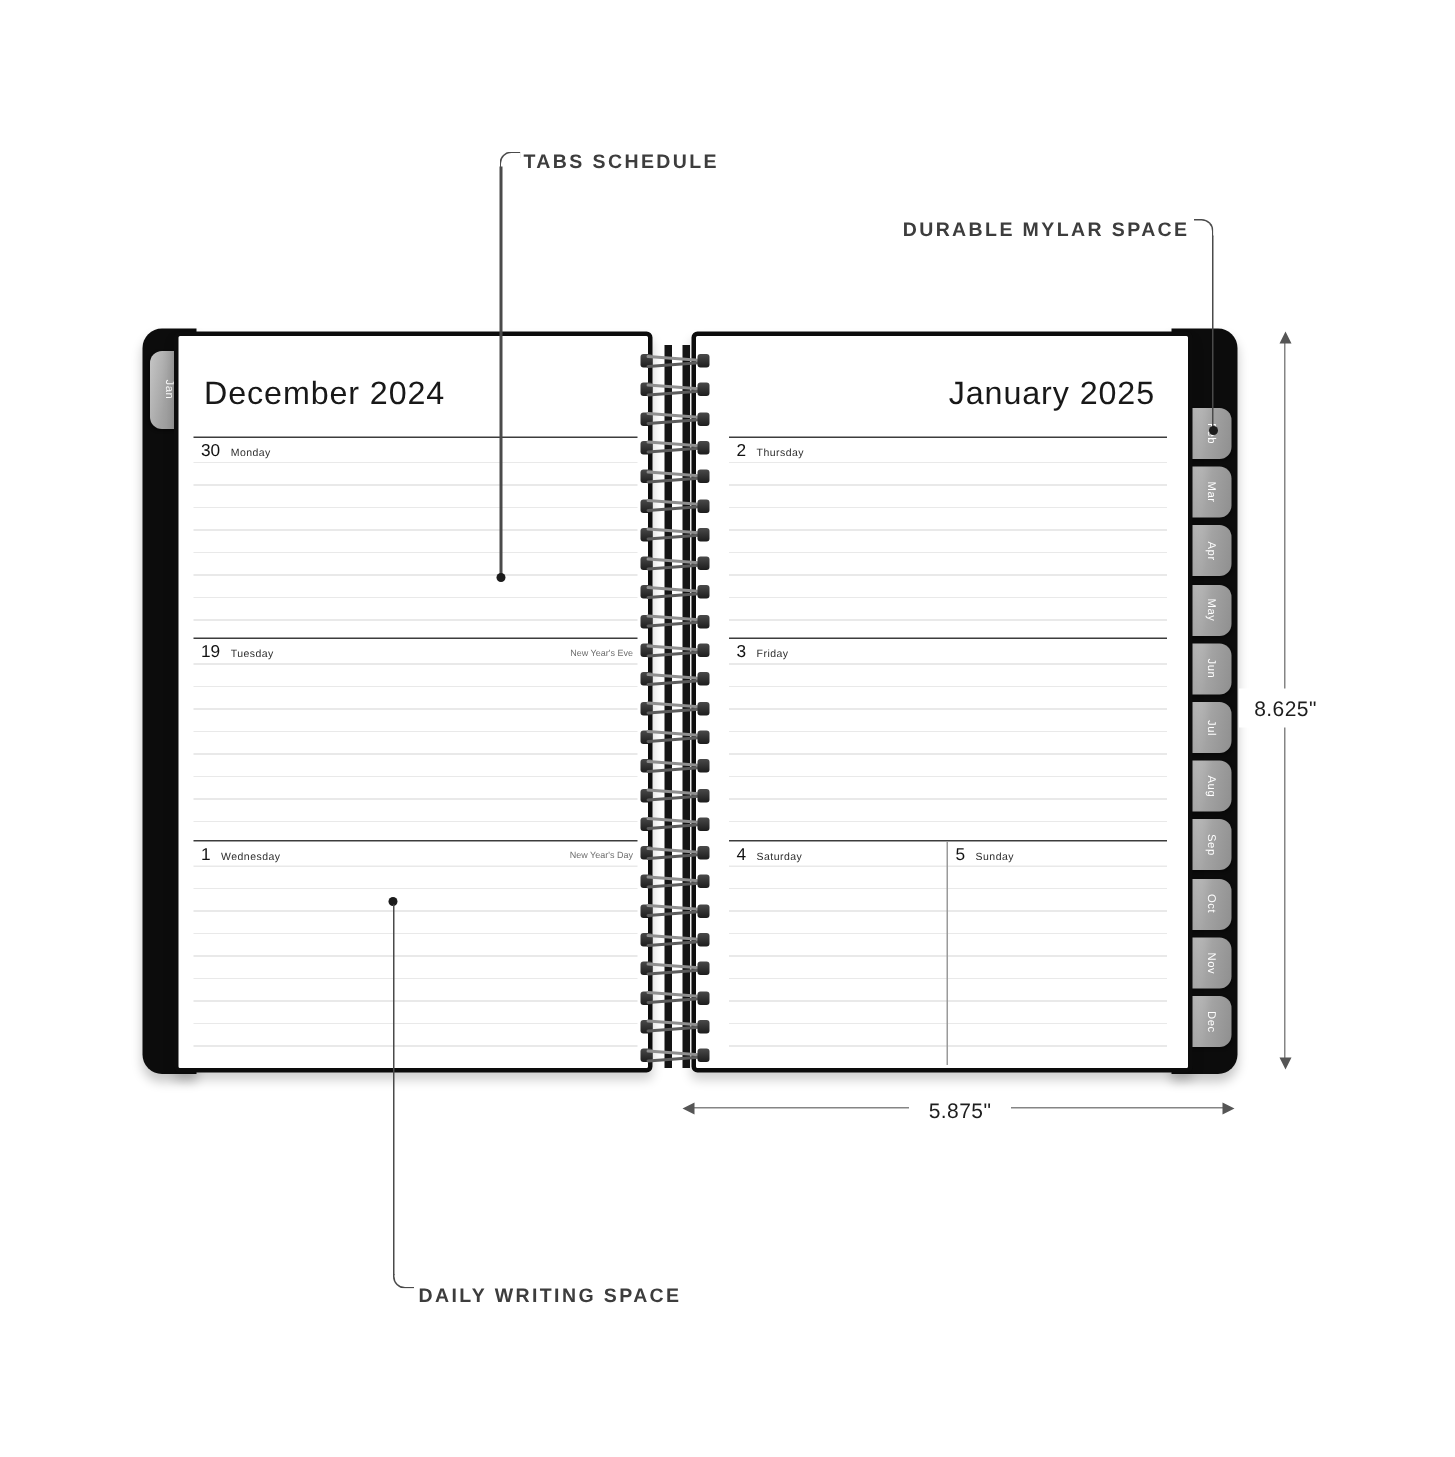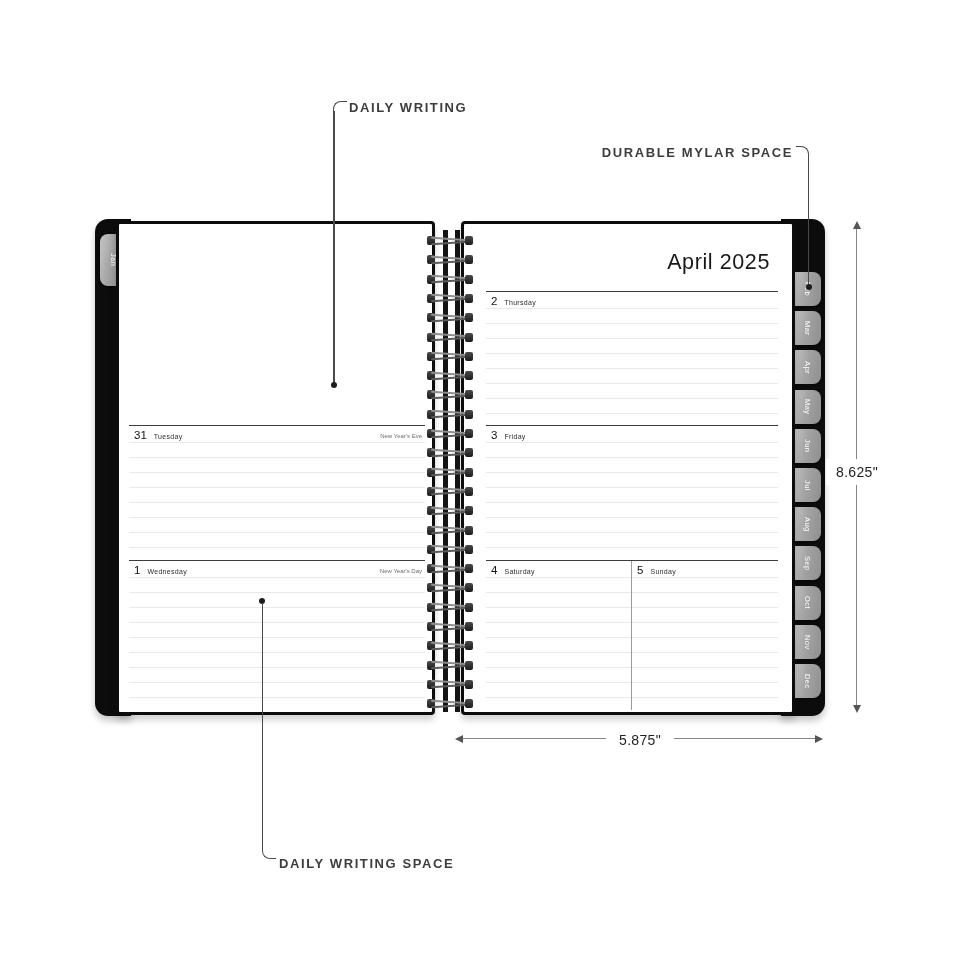--- a/index.html
+++ b/index.html
@@ -147,45 +147,54 @@
       <div class="tab tab-right" style="top: 352.8px;">
         <span>Nov</span>
       </div>
       <div class="tab tab-right" style="top: 392px;">
         <span>Dec</span>
       </div>
     </div>
 
   <div class="page" id="left-page">
     <div class="page-inner">
-
+      <div class="page-title">December 2024</div>
+
+      <div class="day-block b1">
+        <div class="day-head">
+          <span class="day-num">30</span>
+          <span class="day-name">Monday</span>
+        </div>
+        <span class="day-note"></span>
+        <div class="lines"></div>
+      </div>
 
       <div class="day-block b2">
         <div class="day-head">
-          <span class="day-num">31</span>
+          <span class="day-num">19</span>
           <span class="day-name">Tuesday</span>
         </div>
         <span class="day-note">New Year's Eve</span>
         <div class="lines"></div>
       </div>
 
       <div class="day-block b3">
         <div class="day-head">
           <span class="day-num">1</span>
           <span class="day-name">Wednesday</span>
         </div>
         <span class="day-note">New Year's Day</span>
         <div class="lines"></div>
       </div>
     </div>
   </div>
 
   <div class="page" id="right-page">
     <div class="page-inner">
-      <div class="page-title">April 2025</div>
+      <div class="page-title">January 2025</div>
 
       <div class="day-block b1">
         <div class="day-head">
           <span class="day-num">2</span>
           <span class="day-name">Thursday</span>
         </div>
         <div class="lines"></div>
       </div>
 
       <div class="day-block b2">
@@ -312,21 +321,21 @@
       <div class="loop" style="top: 443.9px;">
         <span class="wa"></span>
         <span class="wb"></span>
       </div>
       <div class="loop" style="top: 463.2px;">
         <span class="wa"></span>
         <span class="wb"></span>
       </div>
     </div>
 
-  <div class="callout-label" id="ds-label">DAILY WRITING</div>
+  <div class="callout-label" id="ds-label">TABS SCHEDULE</div>
   <div class="cl-curve" id="ds-curve"></div>
   <div class="cl-line" id="ds-line"></div>
   <div class="cl-dot" id="ds-dot"></div>
 
   <div class="callout-label" id="mt-label">DURABLE MYLAR SPACE</div>
   <div class="cl-curve" id="mt-curve"></div>
   <div class="cl-line" id="mt-line"></div>
   <div class="cl-dot" id="mt-dot"></div>
 
   <div class="callout-label" id="lw-label">DAILY WRITING SPACE</div>

